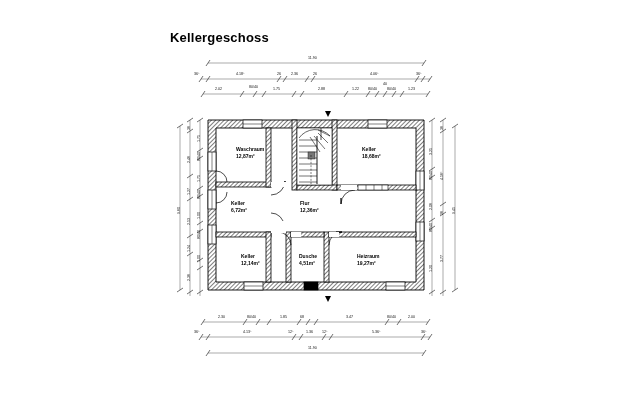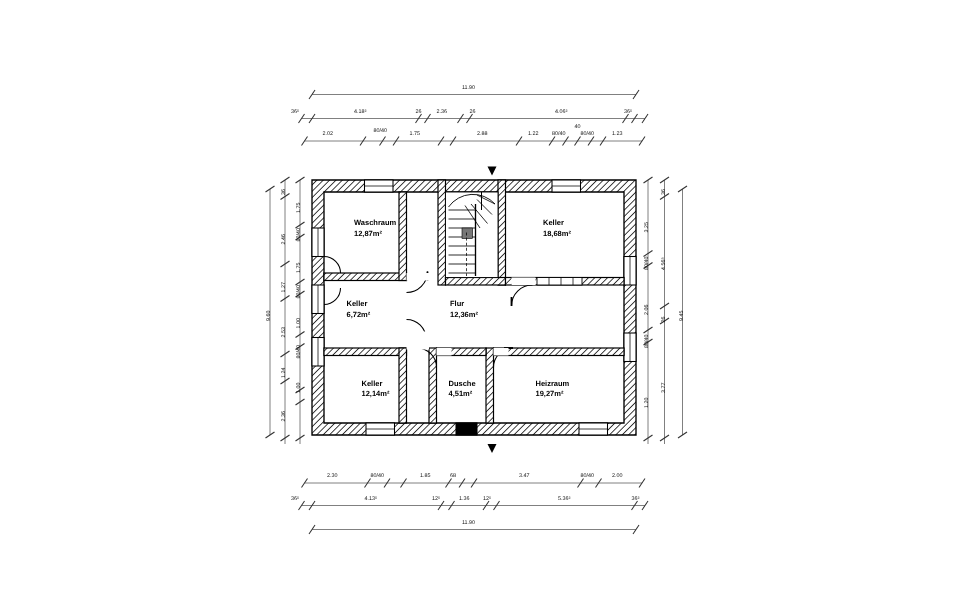--- a/index.html
+++ b/index.html
@@ -31,20 +31,21 @@
     font-family:"Liberation Sans",sans-serif;
     white-space:nowrap;line-height:1.35;
   }
   .rlabel .a{display:block;}
 </style>
 </head>
 <body>
 
 <div id="sheet">
 
+  <div id="title">Kellergeschoss</div>
 
   <svg id="plan" width="642" height="400" viewBox="0 0 642 400" style="position:absolute;left:0;top:0;">
     <defs>
       <pattern id="hatch" width="3" height="3" patternUnits="userSpaceOnUse" patternTransform="rotate(45)">
         <rect width="3" height="3" fill="#ffffff"></rect>
         <line x1="0" y1="0" x2="0" y2="3" stroke="#000" stroke-width="1"></line>
       </pattern>
       <marker id="tick" markerWidth="6" markerHeight="6" refX="3" refY="3" orient="auto">
         <line x1="1" y1="5" x2="5" y2="1" stroke="#333" stroke-width="0.8"></line>
       </marker>

